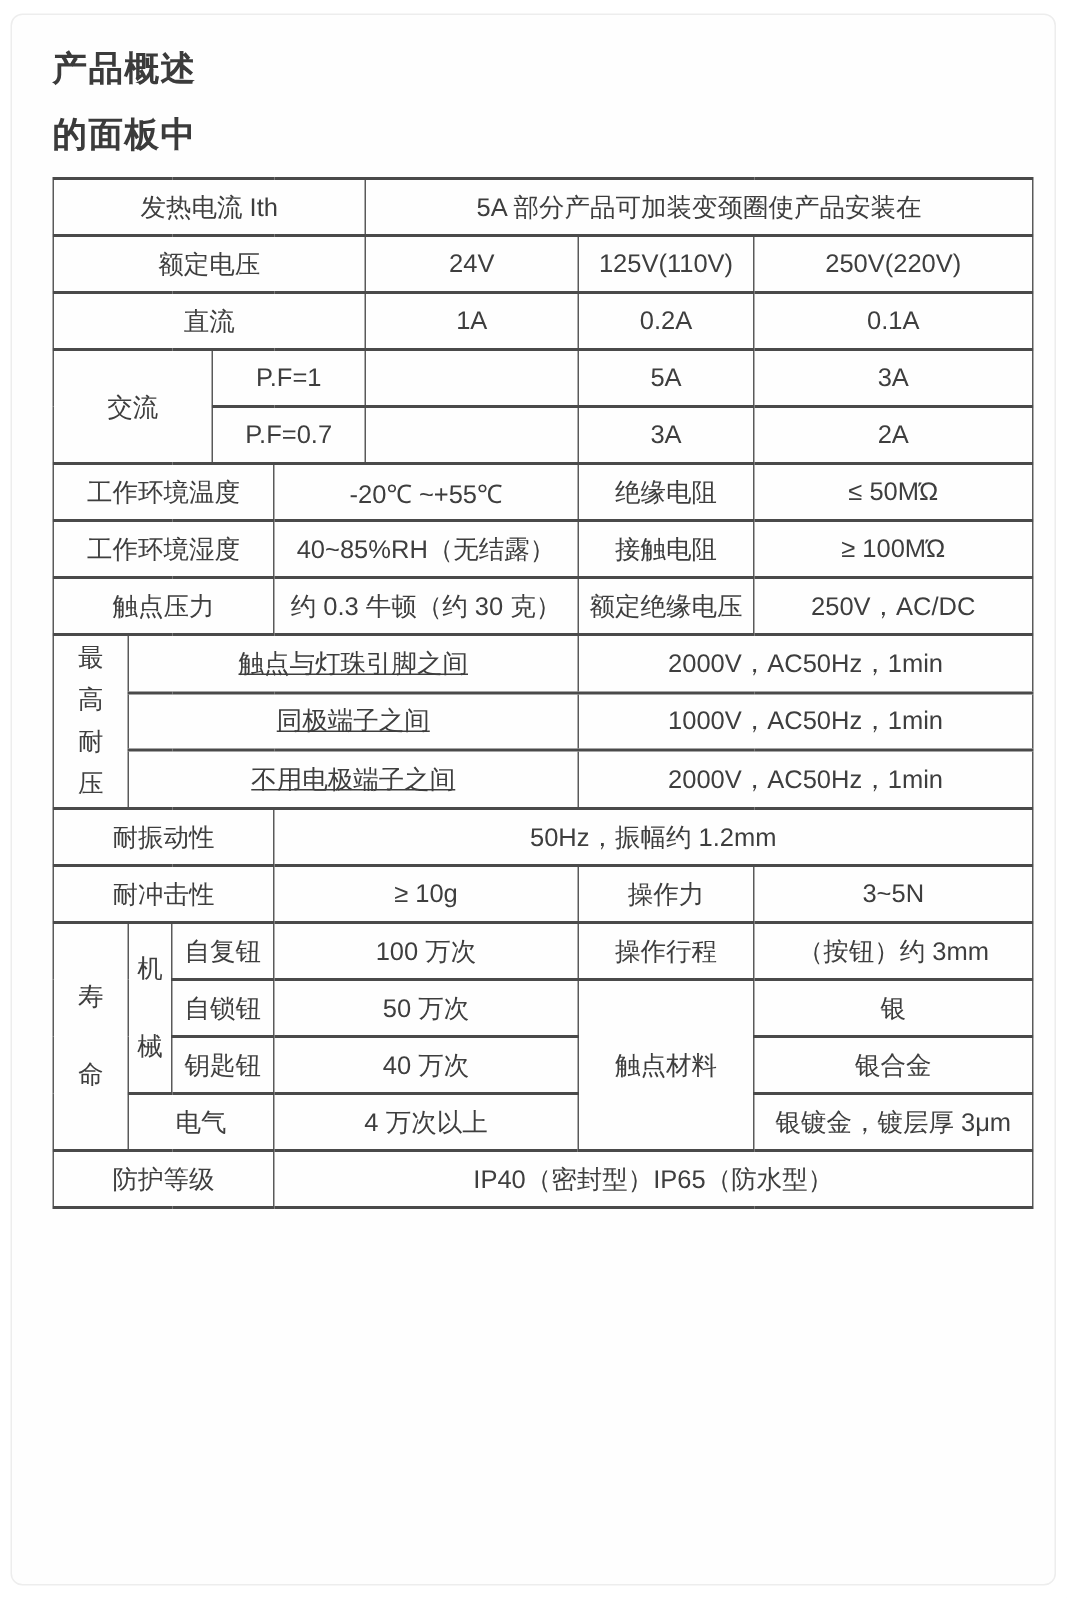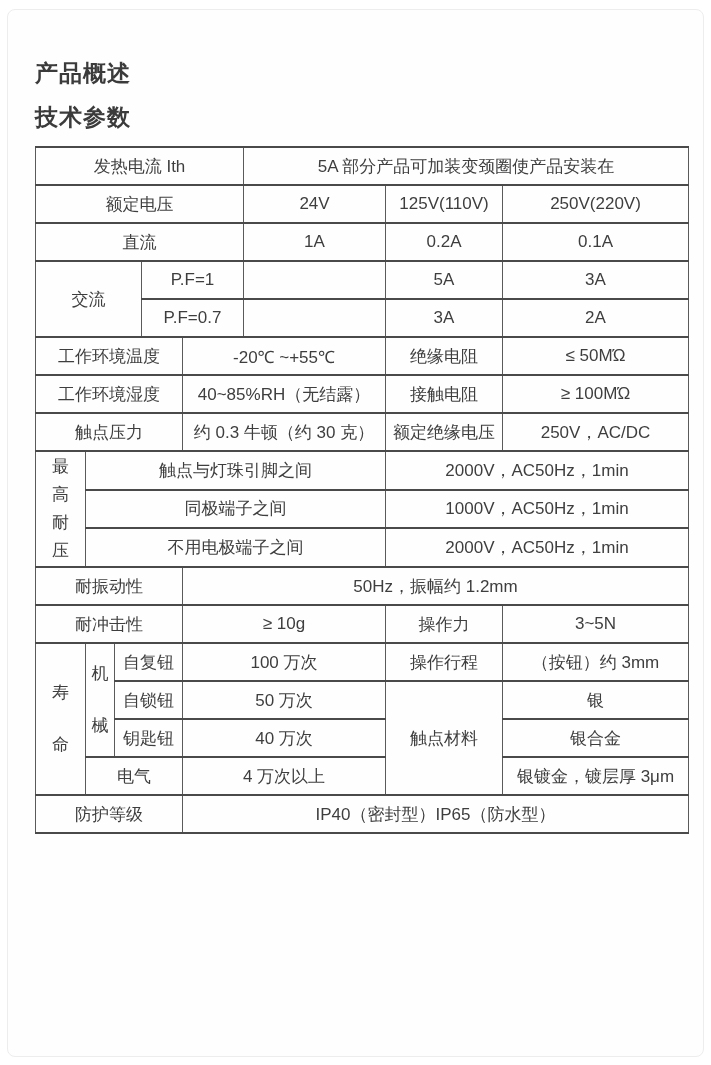--- a/index.html
+++ b/index.html
@@ -1,47 +1,47 @@
 <!DOCTYPE html>
 <html lang="zh"><head>
 <meta charset="utf-8">
 <style>
   html,body{margin:0;padding:0;background:#ffffff;}
   body{font-family:"Liberation Sans",sans-serif;color:#3e3e3e;}
   .page{position:relative;width:711px;height:1065px;background:#ffffff;overflow:hidden;}
   .card{position:absolute;left:7px;top:9px;right:7px;bottom:8px;background:#fefefe;
         border:1px solid #ededed;border-radius:8px;}
-  .content{position:absolute;left:35px;top:58px;width:605px;}
+  .content{position:absolute;left:35px;top:30px;width:605px;}
   h1.sec{font-size:23px;font-weight:600;color:#3b3b3b;margin:0 0 13px 0;letter-spacing:1px;}
   p.body{font-size:19.5px;line-height:30px;margin:0;letter-spacing:0.3px;
          white-space:pre-line;color:#3d3d3d;}
   .sec2{margin-top:17px;margin-bottom:11px;}
   table.specs{border-collapse:collapse;table-layout:fixed;width:653px;}
   table.specs td{border:1px solid #5a5a5a;border-top:2px solid #4a4a4a;border-bottom:2px solid #4a4a4a;
         height:34px;padding:1px 4px;text-align:center;vertical-align:middle;
         font-size:17px;color:#3e3e3e;overflow:hidden;}
   td.hbr{border-right-style:hidden;}
   td.al{text-align:left;}
-  td.ind{padding-left:92px;}
+  td.ind{padding-left:92px;text-decoration:underline;}
   td.pv{padding-left:10px;}
   .vert{white-space:pre-line;display:block;text-align:center;}
   .vt-nh{line-height:28px;}
   .vt-sm{line-height:52px;}
   .vt-jx{line-height:52px;}
 </style>
 </head>
 <body>
 
 <div class="page">
   <div class="card"></div>
   <div class="content">
 
     <h1 class="sec">产品概述</h1>
 
-    <h1 class="sec sec2">技术参数</h1>
+    <h1 class="sec sec2">的面板中</h1>
 
     <table class="specs">
       <colgroup>
         <col style="width:50px">
           <col style="width:29px">
           <col style="width:27px">
           <col style="width:41px">
         <col style="width:61px">
           <col style="width:142px">
           <col style="width:117px">

